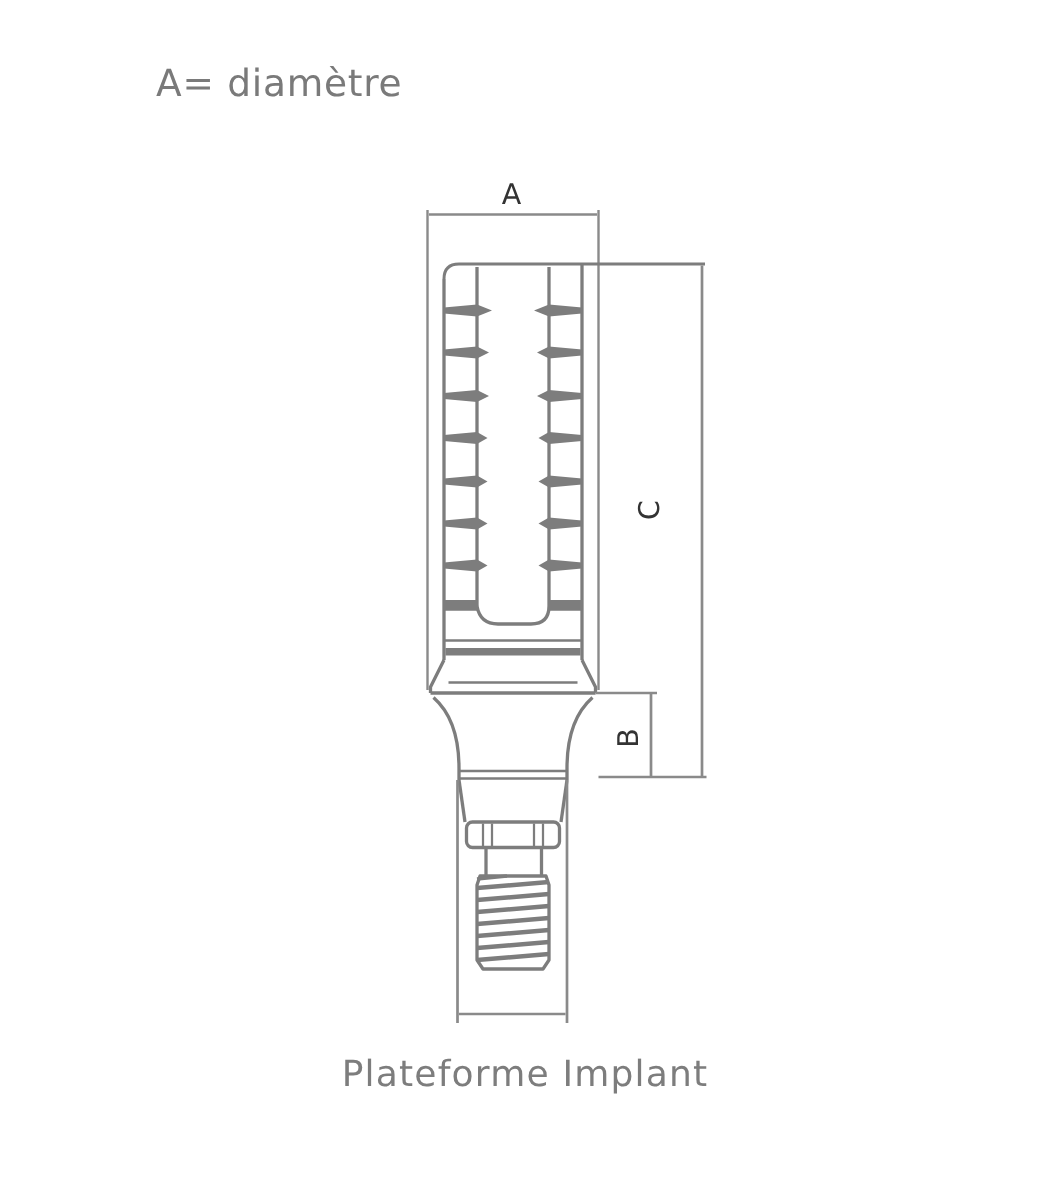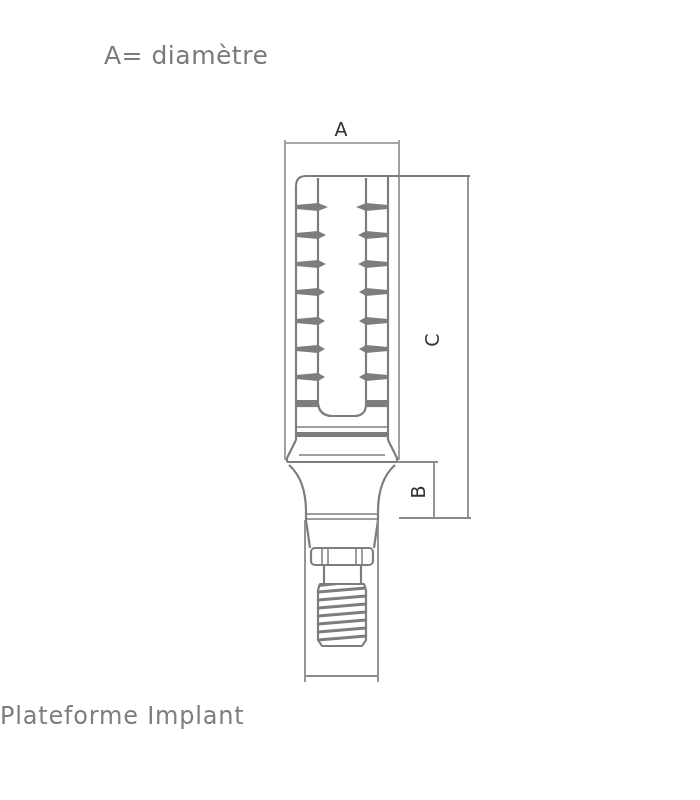--- a/index.html
+++ b/index.html
@@ -1,21 +1,21 @@
 <!DOCTYPE html>
 <html><head>
   <meta charset="utf-8">
   <style>
     html, body { margin: 0; padding: 0; background: #ffffff; }
     body { width: 700px; height: 800px; position: relative; overflow: hidden;
            font-family: "DejaVu Sans", sans-serif; }
     .legend { position: absolute; left: 84px; top: 38px; color: #7a7a7a;
               font-size: 25px; line-height: 36px; letter-spacing: 0.5px; margin-left: 20px; }
     .legend div { white-space: nowrap; }
-    .caption { position: absolute; left: 0; width: 700px; top: 702px; 
+    .caption { position: absolute; left: 0; width: 700px; top: 702px; text-align: center;
                color: #7d7d7d; font-size: 24px; letter-spacing: 0.8px; }
     svg.drawing { position: absolute; left: 0; top: 0; }
     .dimlabel { font-family: "DejaVu Sans", sans-serif; font-size: 19px; fill: #333333; }
   </style>
 </head>
 <body>
 
 <div class="legend">
   <div>A= diamètre</div>
 </div>

